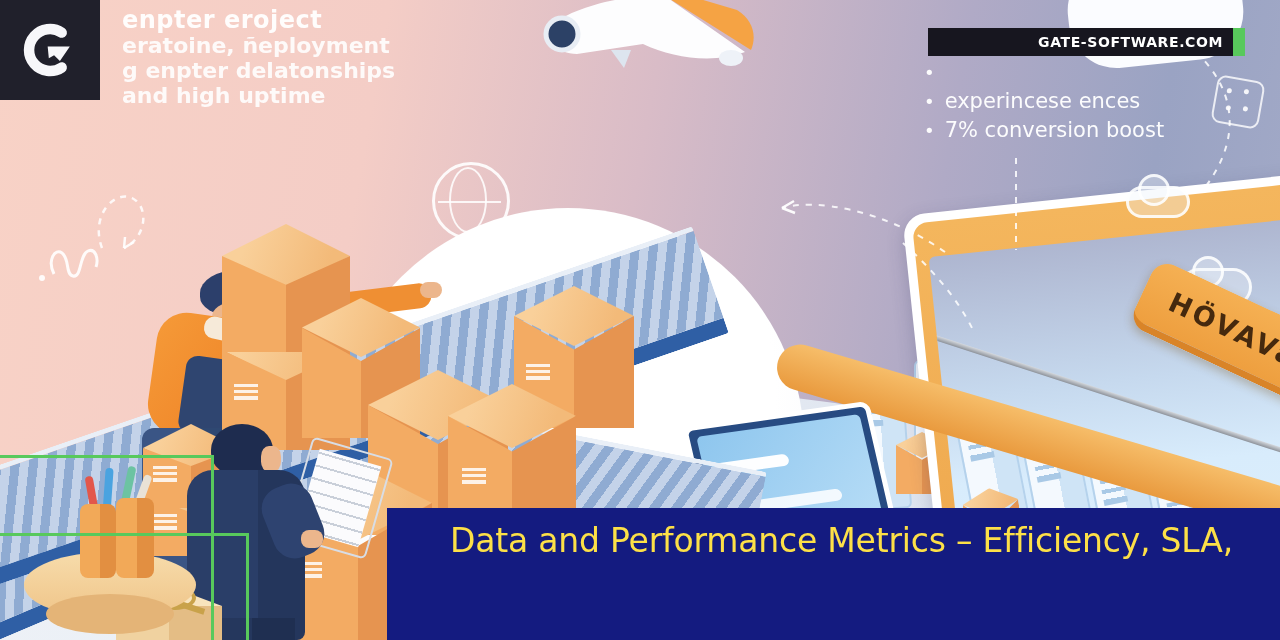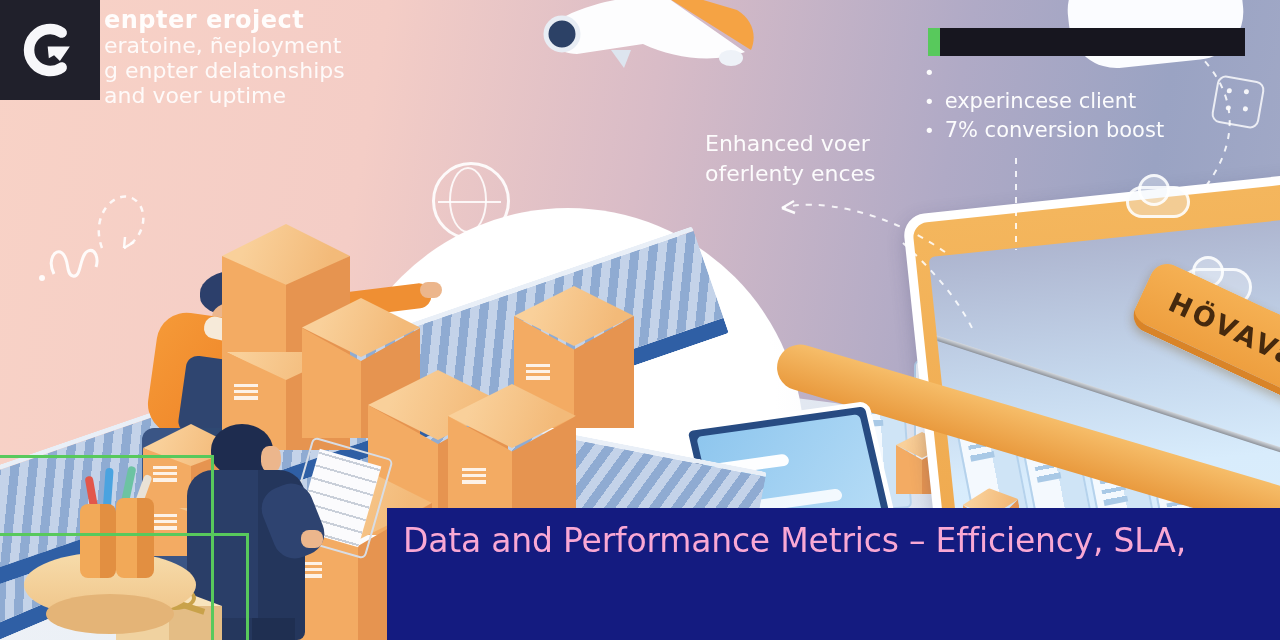--- a/index.html
+++ b/index.html
@@ -8,23 +8,23 @@
   .abs{position:absolute;}
   
   .bg{inset:0;background:linear-gradient(100deg,#f8d2c6 0%,#f4cdc6 28%,#d9bcc7 48%,#b0aac6 70%,#9aa3c3 85%,#a4abc8 100%);}
   .floor{left:-260px;top:388px;width:1760px;height:1000px;border-radius:50%;
          background:linear-gradient(90deg,#eef2f7 0%,#e9eef5 50%,#c7d0e2 100%);}
   .bigcircle{left:332px;top:208px;width:472px;height:472px;border-radius:50%;
          background:radial-gradient(circle at 50% 38%,#ffffff 55%,#f3f5fa 100%);}
   
   .logo{left:0;top:0;width:100px;height:100px;background:#20202b;display:flex;align-items:center;justify-content:center;z-index:22;}
   
-  .hero{left:104px;top:8px;width:300px;color:rgba(255,255,255,.95);z-index:21;line-height:25px;}
+  .hero{left:122px;top:8px;width:300px;color:rgba(255,255,255,.95);z-index:21;line-height:25px;}
   .hero .h1{font-size:24px;font-weight:bold;letter-spacing:.5px;}
-  .hero .hl{font-size:22px;font-weight:400;opacity:.95;}
+  .hero .hl{font-size:22px;font-weight:700;opacity:.95;}
   
   .banner{left:928px;top:28px;width:317px;height:28px;background:#17161f;display:flex;align-items:center;z-index:22;}
   .banner .txt{flex:1;text-align:right;color:#fff;font-size:14px;font-weight:bold;letter-spacing:.6px;padding-right:10px;}
   .banner .tab{width:12px;height:100%;background:#58c95c;}
   
   .bullets{left:924px;top:58px;color:rgba(255,255,255,.96);font-size:21px;line-height:29px;z-index:21;}
   .bullets .row{display:flex;gap:10px;align-items:baseline;}
   .bullets .dot{font-size:18px;}
   
   .caption{left:705px;top:129px;color:rgba(255,255,255,.95);font-size:22px;line-height:30px;z-index:7;}
@@ -60,21 +60,21 @@
         background:linear-gradient(#a9c9e6 0 4px,transparent 4px 10px,#a9c9e6 10px 14px,transparent 14px 20px,#a9c9e6 20px 24px);}
   
   .gcloud{border:3px solid rgba(255,255,255,.85);background:rgba(240,246,253,.35);border-radius:30px;}
   .gcloud::before{content:"";position:absolute;left:9px;top:-15px;width:26px;height:26px;border-radius:50%;
                   border:3px solid rgba(255,255,255,.85);background:rgba(240,246,253,.35);}
   .sign{left:1134px;top:296px;width:196px;height:66px;border-radius:18px;transform:rotate(25deg);
         background:linear-gradient(180deg,#f5b053,#ee9f3f);border-bottom:7px solid #d98428;z-index:10;
         display:flex;align-items:center;justify-content:center;box-shadow:0 4px 10px rgba(120,80,20,.3);}
   .sign span{font-size:27px;font-weight:bold;letter-spacing:3px;color:#45290e;}
   .greenrect{border-top:3px solid #58c95c;border-right:3px solid #58c95c;z-index:40;}
-  .titlebar{left:387px;top:508px;width:893px;height:132px;background:#141b80;z-index:50;color:#f9a8d4;}
+  .titlebar{left:387px;top:508px;width:893px;height:132px;background:#141b80;z-index:50;color:#fde047;text-align:center;}
   .titlebar .tl{padding:10px 0 0 16px;font-size:33px;line-height:46px;font-weight:400;letter-spacing:-.2px;}
 </style>
 </head>
 <body>
 
 <div class="stage">
 
   <div class="abs bg"></div>
   <div class="abs floor" style="z-index:2"></div>
   <div class="abs bigcircle" style="z-index:3"></div>
@@ -265,45 +265,42 @@
     <svg width="56" height="56" viewBox="0 0 48 48">
       <path d="M34 9 A18 18 0 1 0 34 39" fill="none" stroke="#f7f7fa" stroke-width="9" stroke-linecap="round"></path>
       <path d="M22 21 L41 21 L32.5 33.5 L27.5 28.5 L23 31 Z" fill="#f7f7fa"></path>
     </svg>
   </div>
 
   <div class="abs hero">
     <div class="h1">enpter eroject</div>
     <div class="hl">eratoine, ñeployment</div>
     <div class="hl">g enpter delatonships</div>
-    <div class="hl">and voer uptime</div>
+    <div class="hl">and high uptime</div>
   </div>
 
   <div class="abs banner">
+    <div class="txt">GATE-SOFTWARE.COM</div>
     <div class="tab"></div>
   </div>
 
   <div class="abs bullets">
     <div class="row">
       <span class="dot">•</span>
       </div>
     <div class="row">
       <span class="dot">•</span>
-      <span>experincese client</span>
+      <span>experincese ences</span>
       </div>
     <div class="row">
       <span class="dot">•</span>
       <span>7% conversion boost</span>
       </div>
   </div>
 
-  <div class="abs caption">
-    <div>Enhanced voer</div>
-    <div>oferlenty ences</div>
-  </div>
 
   <div class="abs greenrect" style="left:-30px;top:455px;width:241px;height:300px;"></div>
   <div class="abs greenrect" style="left:-30px;top:533px;width:276px;height:220px;"></div>
 
   <div class="abs titlebar">
     <div class="tl">
       <div>Data and Performance Metrics – Efficiency, SLA,</div>
     </div>
   </div>
 

